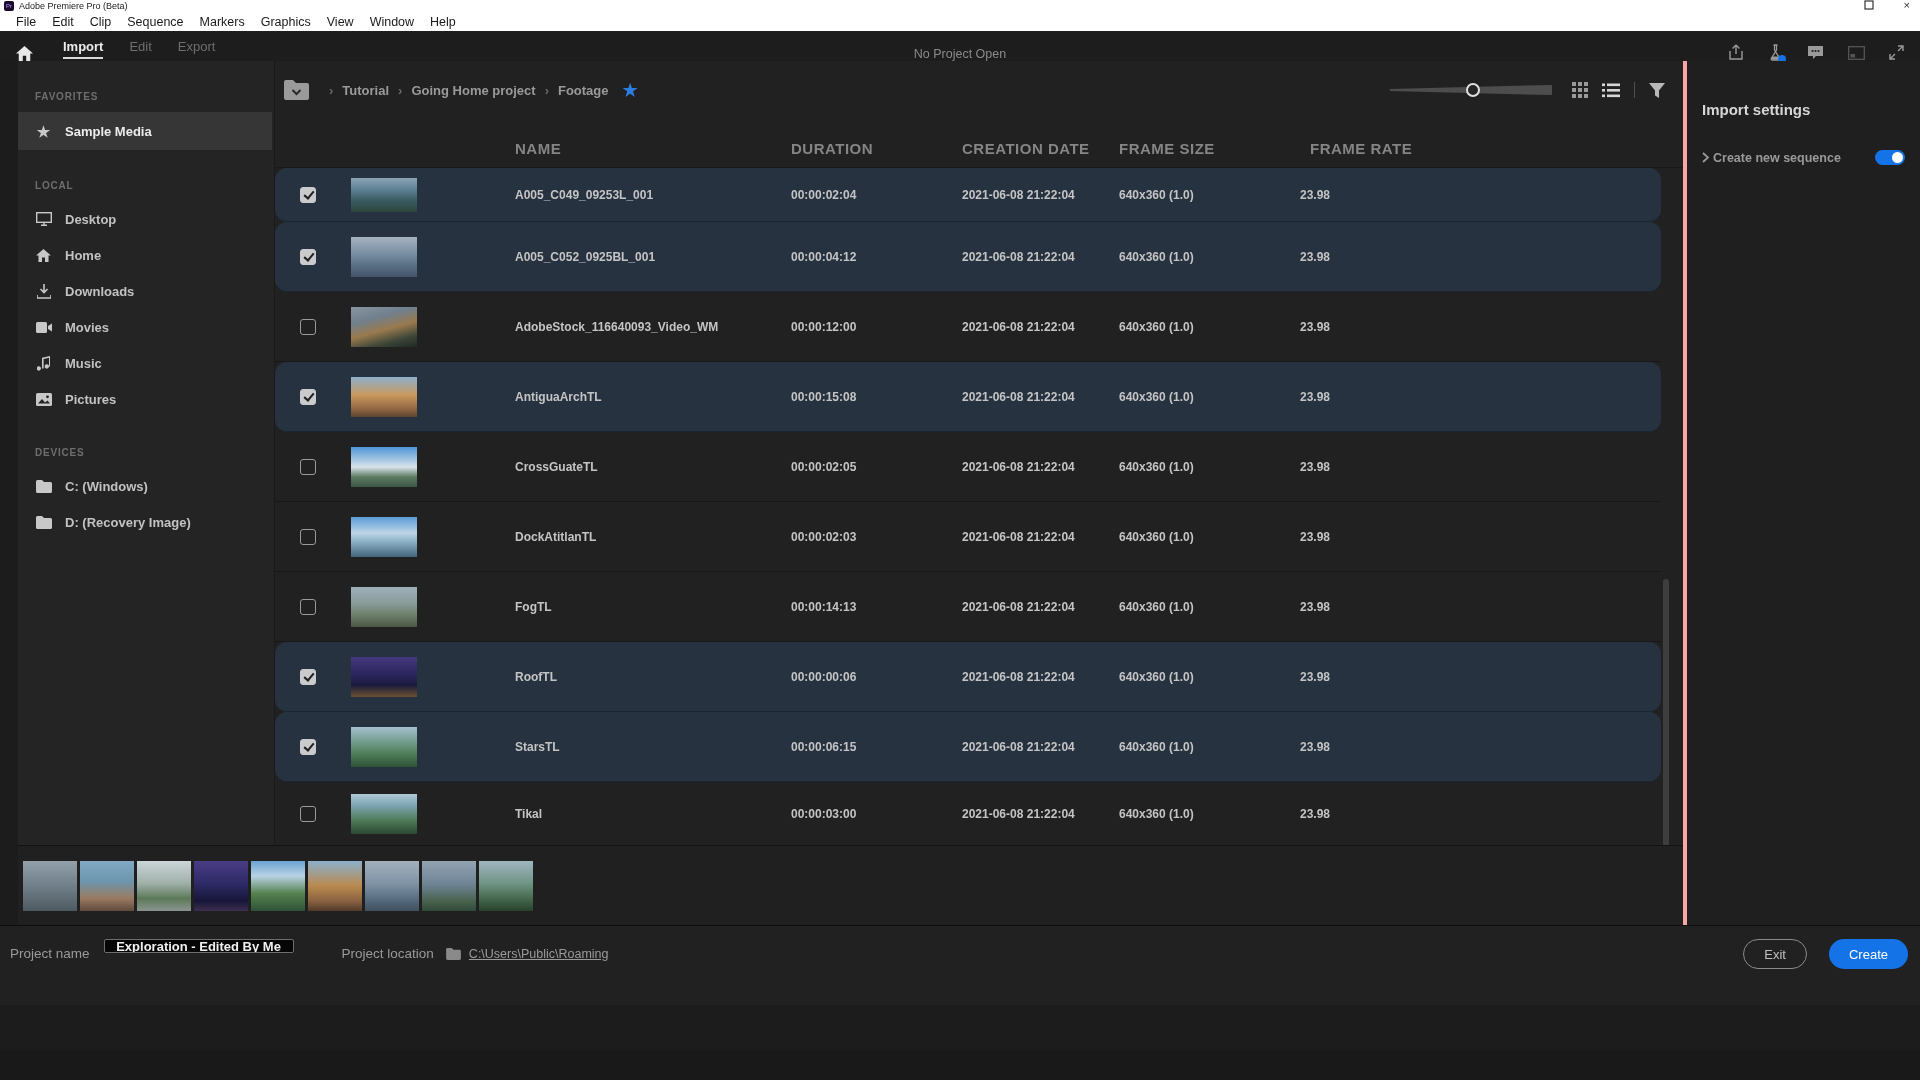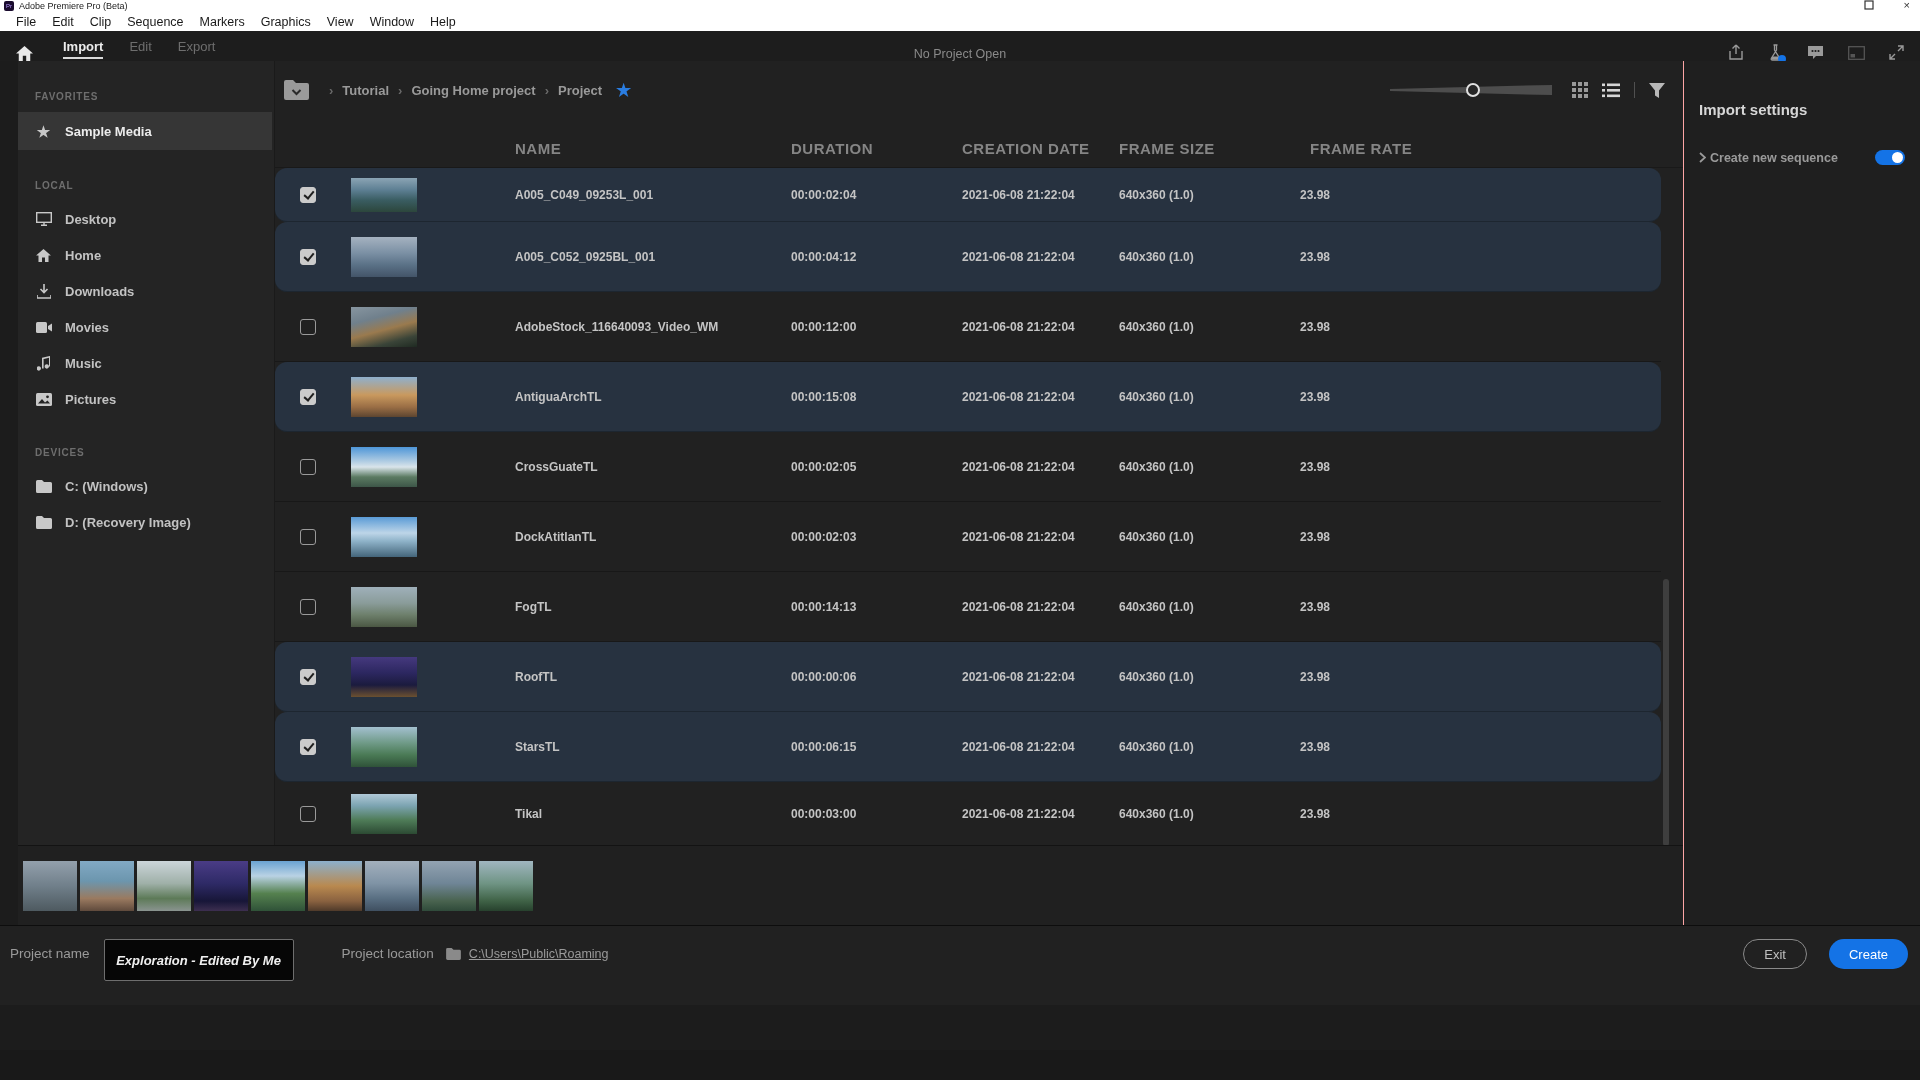--- a/index.html
+++ b/index.html
@@ -87,36 +87,36 @@
   .cell.c-name{ width:276px; } .cell.c-dur{ width:171px; } .cell.c-date{ width:157px; }
   .cell.c-fsize{ width:181px; } .cell.c-frate{ flex:1; }
   .vscroll{ position:absolute; right:14px; top:411px; width:6px; height:267px; border-radius:3px; background:#3e3e3e; }
 
   
   .thumbstrip{ height:80px; flex:none; border-top:1px solid #131313; background:#202020;
                display:flex; align-items:center; gap:3px; padding-left:5px; }
   .strip-thumb{ width:54px; height:50px; flex:none; background:#333; }
 
   
-  .rightpanel{ width:237px; flex:none; background:#1f1f1f; border-left:1px solid #fca5a5; padding:40px 15px 0 15px; }
+  .rightpanel{ width:237px; flex:none; background:#1f1f1f; border-left:4px solid #fca5a5; padding:40px 15px 0 15px; }
   .panel-title{ font-size:15px; color:#d6d6d6; margin-bottom:32px; }
   .setting-row{ display:flex; align-items:center; gap:4px; }
   .chev{ color:#9a9a9a; display:flex; flex:none; }
   .setting-label{ flex:1; font-size:12.5px; color:#9a9a9a; }
   .toggle{ width:30px; height:15px; border-radius:8px; background:#3a3a3a; position:relative; flex:none; }
   .toggle.on{ background:#1473e6; }
   .toggle.on::after{ content:""; position:absolute; right:2px; top:2px; width:11px; height:11px; border-radius:50%; background:#fff; }
 
   
   .footer{ position:absolute; top:925px; left:0; right:0; height:80px; background:#212121;
            border-top:1px solid #0d0d0d; display:flex; align-items:flex-start; padding:13px 12px 0 10px; }
   .f-label{ font-size:13.5px; color:#9a9a9a; line-height:30px; }
-  .name-input{ width:190px; height:42px; margin-left:14px; background:#060606; border:1px solid #6e6e6e;
+  .name-input{ width:190px; height:14px; margin-left:14px; background:#060606; border:1px solid #6e6e6e;
                border-radius:2px; color:#f0f0f0; font-weight:bold; font-size:13px; text-align:center;
-               font-family:"Liberation Sans",sans-serif;font-style:italic; }
+               font-family:"Liberation Sans",sans-serif; }
   .loc-label{ margin-left:48px; }
   .f-folder{ color:#8a8a8a; display:flex; align-items:center; height:30px; margin-left:12px; }
   .loc-link{ font-size:12.5px; color:#9a9a9a; text-decoration:underline; line-height:30px; margin-left:8px; }
   .f-buttons{ margin-left:auto; display:flex; gap:22px; }
   .btn{ height:30px; padding:0 20px; border-radius:15px; font-size:13px; display:flex; align-items:center; }
   .btn.ghost{ border:1px solid #8a8a8a; color:#c0c0c0; background:transparent; }
   .btn.primary{ background:#1473e6; color:#fff; border:none; }
 
   .bottomspace{ position:absolute; top:1005px; left:0; right:0; height:75px; background:#1c1c1c; }
   .bottomspace::after{ content:""; position:absolute; left:0; right:0; bottom:0; height:30px; background:#191919; }
@@ -293,21 +293,21 @@
               <svg width="27" height="22" viewBox="0 0 27 22">
                   <path d="M1 3 Q1 1 3 1 H10 L13 4 H24 Q26 4 26 6 V19 Q26 21 24 21 H3 Q1 21 1 19 Z" fill="#9a9a9a"></path>
                   <path d="M9.5 11 L13.5 15 L17.5 11" stroke="#2a2a2a" stroke-width="2" fill="none"></path>
                 </svg>
             </span>
             <span class="crumb-sep">›</span>
             <span class="crumb">Tutorial</span>
             <span class="crumb-sep">›</span>
             <span class="crumb">Going Home project</span>
             <span class="crumb-sep">›</span>
-            <span class="crumb">Project</span>
+            <span class="crumb">Footage</span>
             <span class="crumb-star">★</span>
 
             <span class="toolbar-right">
               <span class="zoom-slider">
                 <span class="zoom-wedge"></span>
                 <span class="zoom-knob" style="left:47%"></span>
               </span>
               <span class="vicon">
                 <svg width="16" height="16" viewBox="0 0 16 16">
                     <g fill="currentColor">

